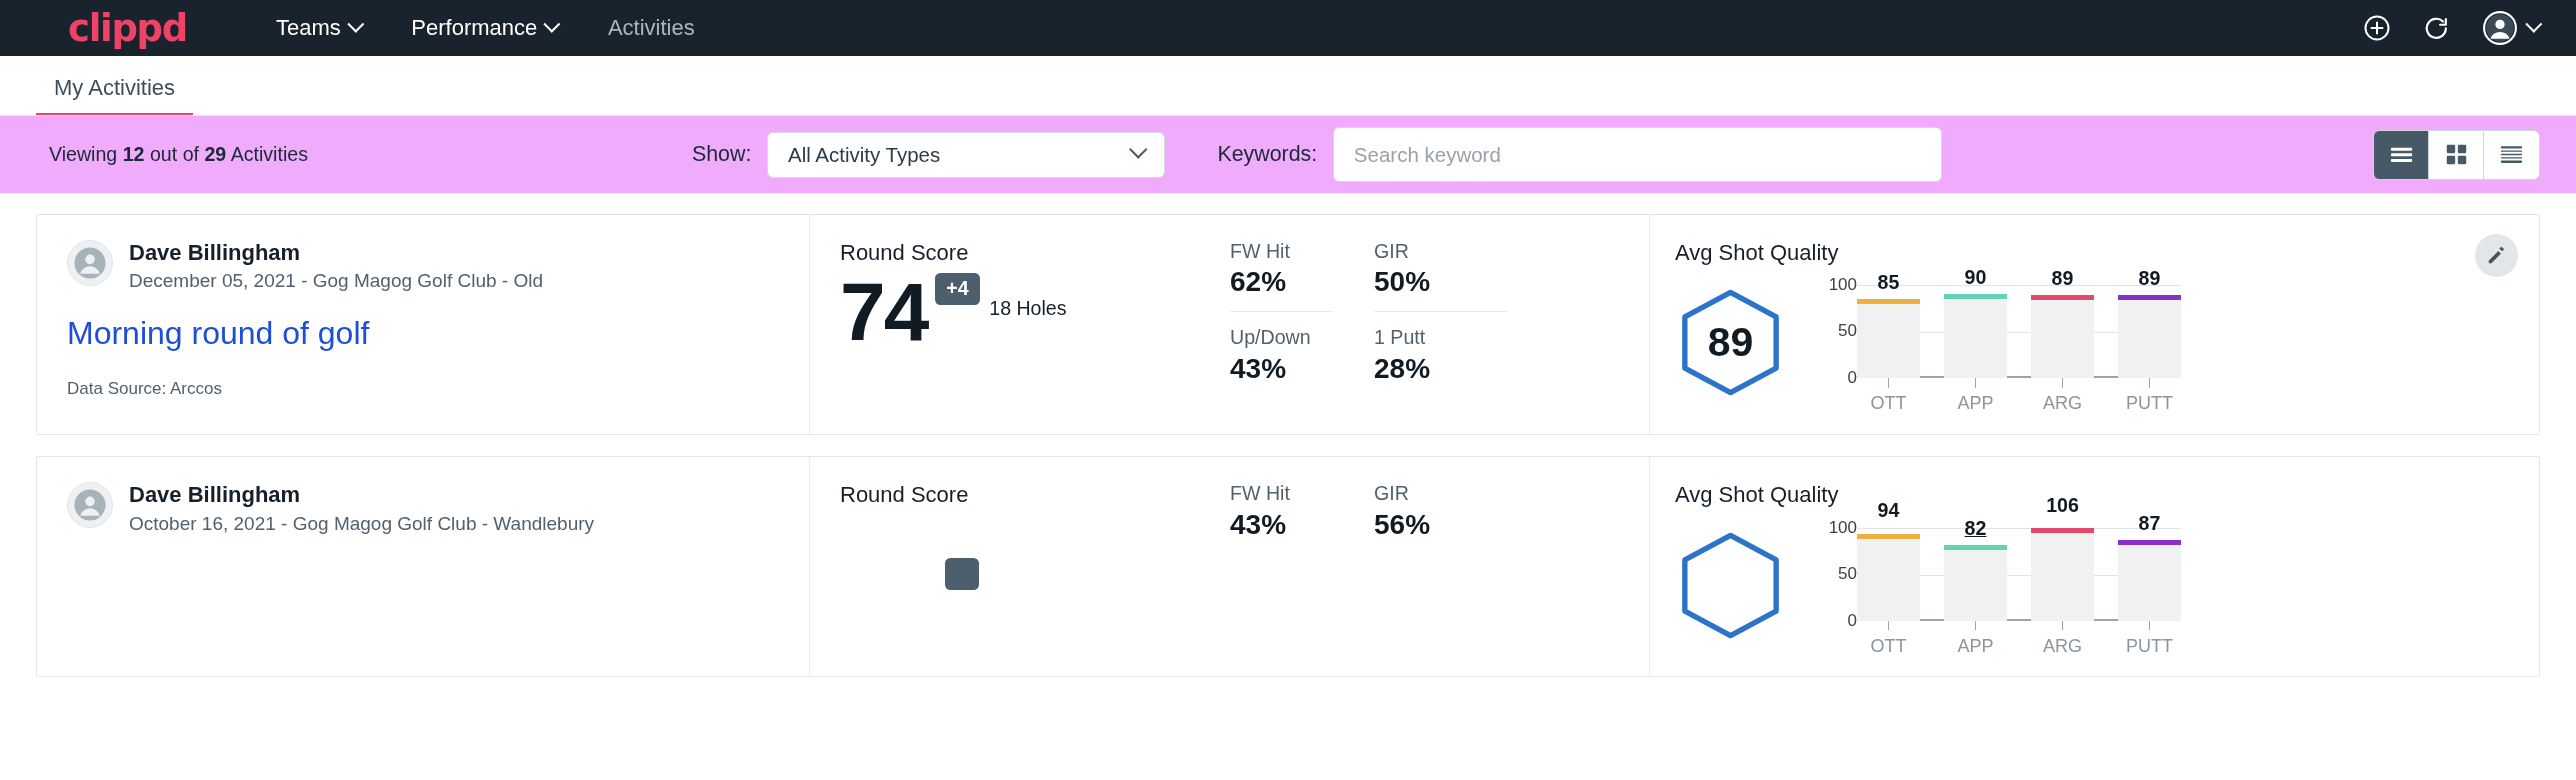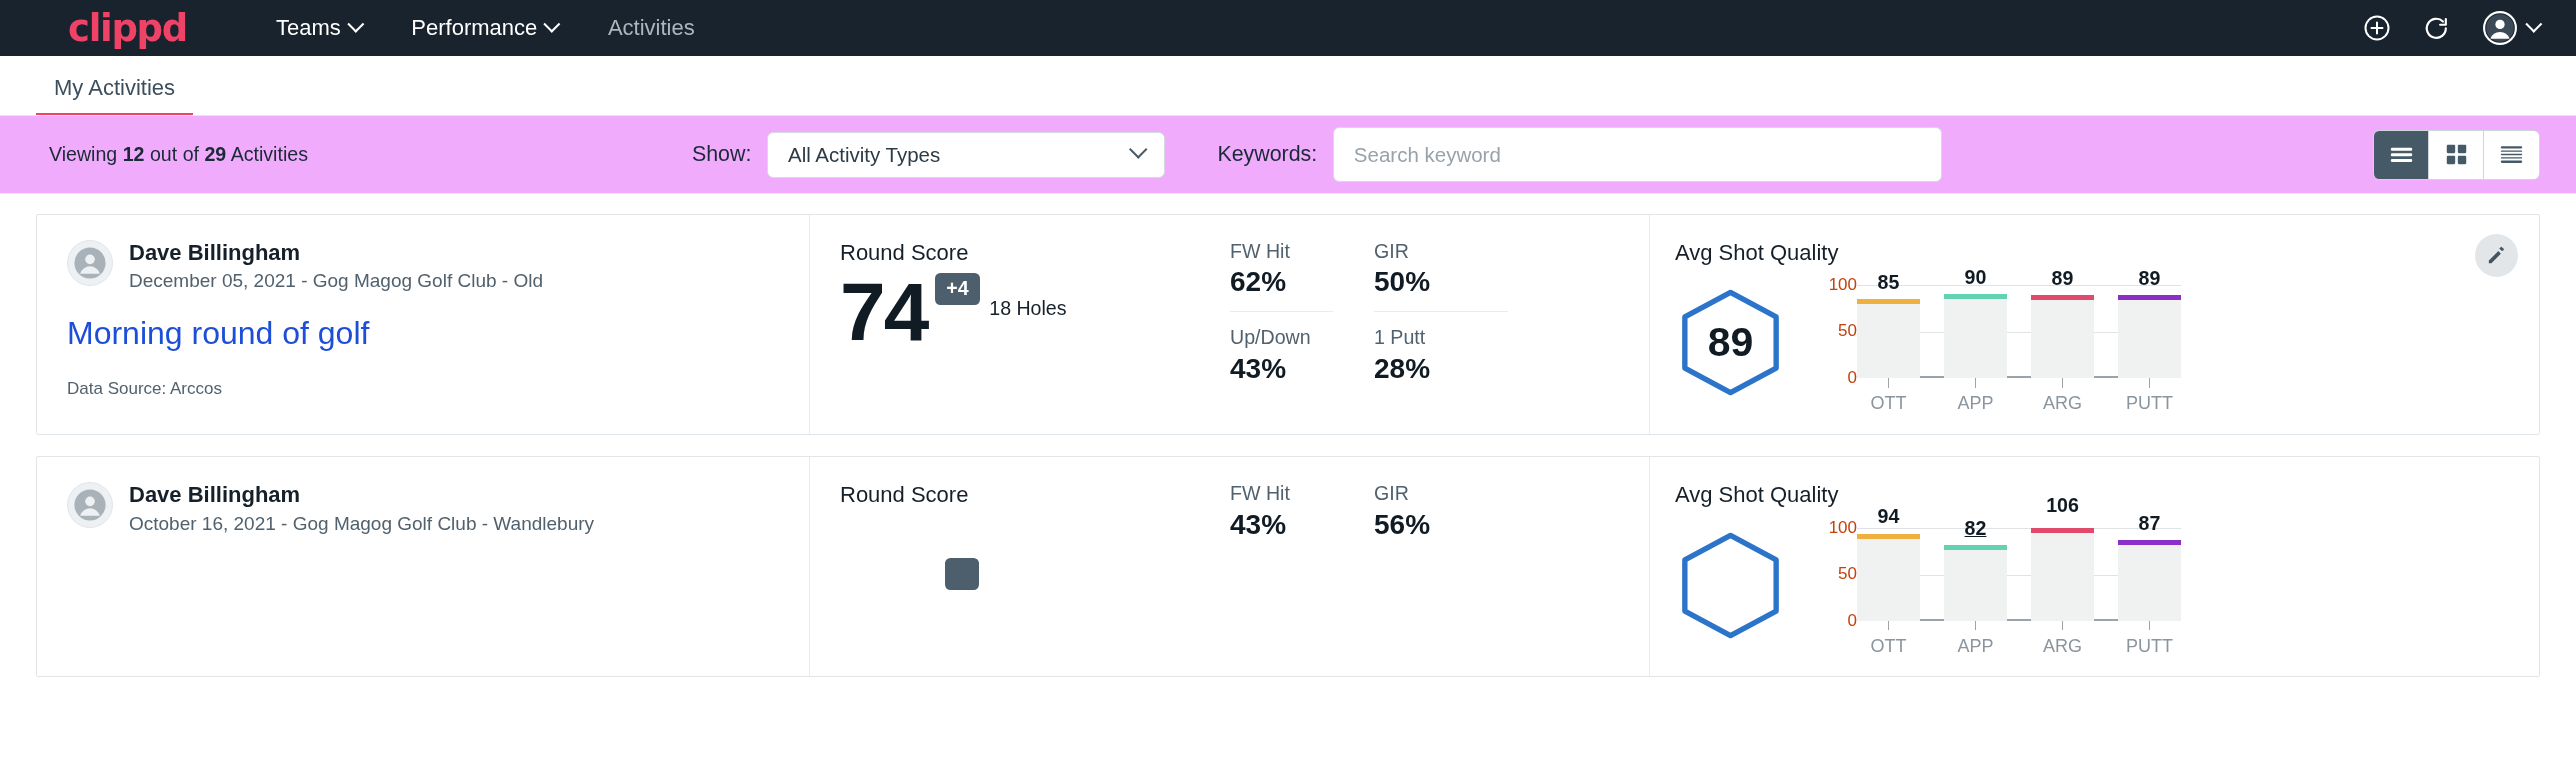--- a/index.html
+++ b/index.html
@@ -228,21 +228,21 @@
   
   .chart { display: flex; align-items: flex-start; }
   .yaxis {
     width: 41px;
     height: 93px;
     position: relative;
     margin-top: 14.3px;
   }
   .ytick {
     position: absolute; right: 0;
-    font-size: 17px; color: #c2410c;
+    font-size: 17px; color: #404040;
     transform: translateY(-50%);
   }
   .plot { position: relative; }
   .bars {
     display: flex;
     align-items: flex-end;
     gap: 24px;
     height: 107px;
     position: relative;
     padding-top: 14.3px;
@@ -567,21 +567,21 @@
             <div class="ytick" style="top:0px">100</div>
             <div class="ytick" style="top:46px">50</div>
             <div class="ytick" style="top:93px">0</div>
           </div>
           <div class="plot">
             <div class="bars" id="bars-1">
               <div class="gridline" style="top:14.3px"></div>
               <div class="gridline" style="top:61px"></div>
               <div class="axisline"></div>
             <div class="barcol">
-                  <div class="barlabel" style="bottom: 93px;">94</div>
+                  <div class="barlabel" style="bottom: 99px;">94</div>
                   <div class="bar" style="height: 87px; border-top-color: rgb(238, 176, 63);"></div>
                 </div>
                 <div class="barcol">
                   <div class="barlabel" style="bottom: 81px; text-decoration: underline;">82</div>
                   <div class="bar" style="height: 76px; border-top-color: rgb(99, 210, 178);"></div>
                 </div>
                 <div class="barcol">
                   <div class="barlabel" style="bottom: 104px;">106</div>
                   <div class="bar" style="height: 98px; border-top-color: rgb(226, 74, 107);"></div>
                 </div>

